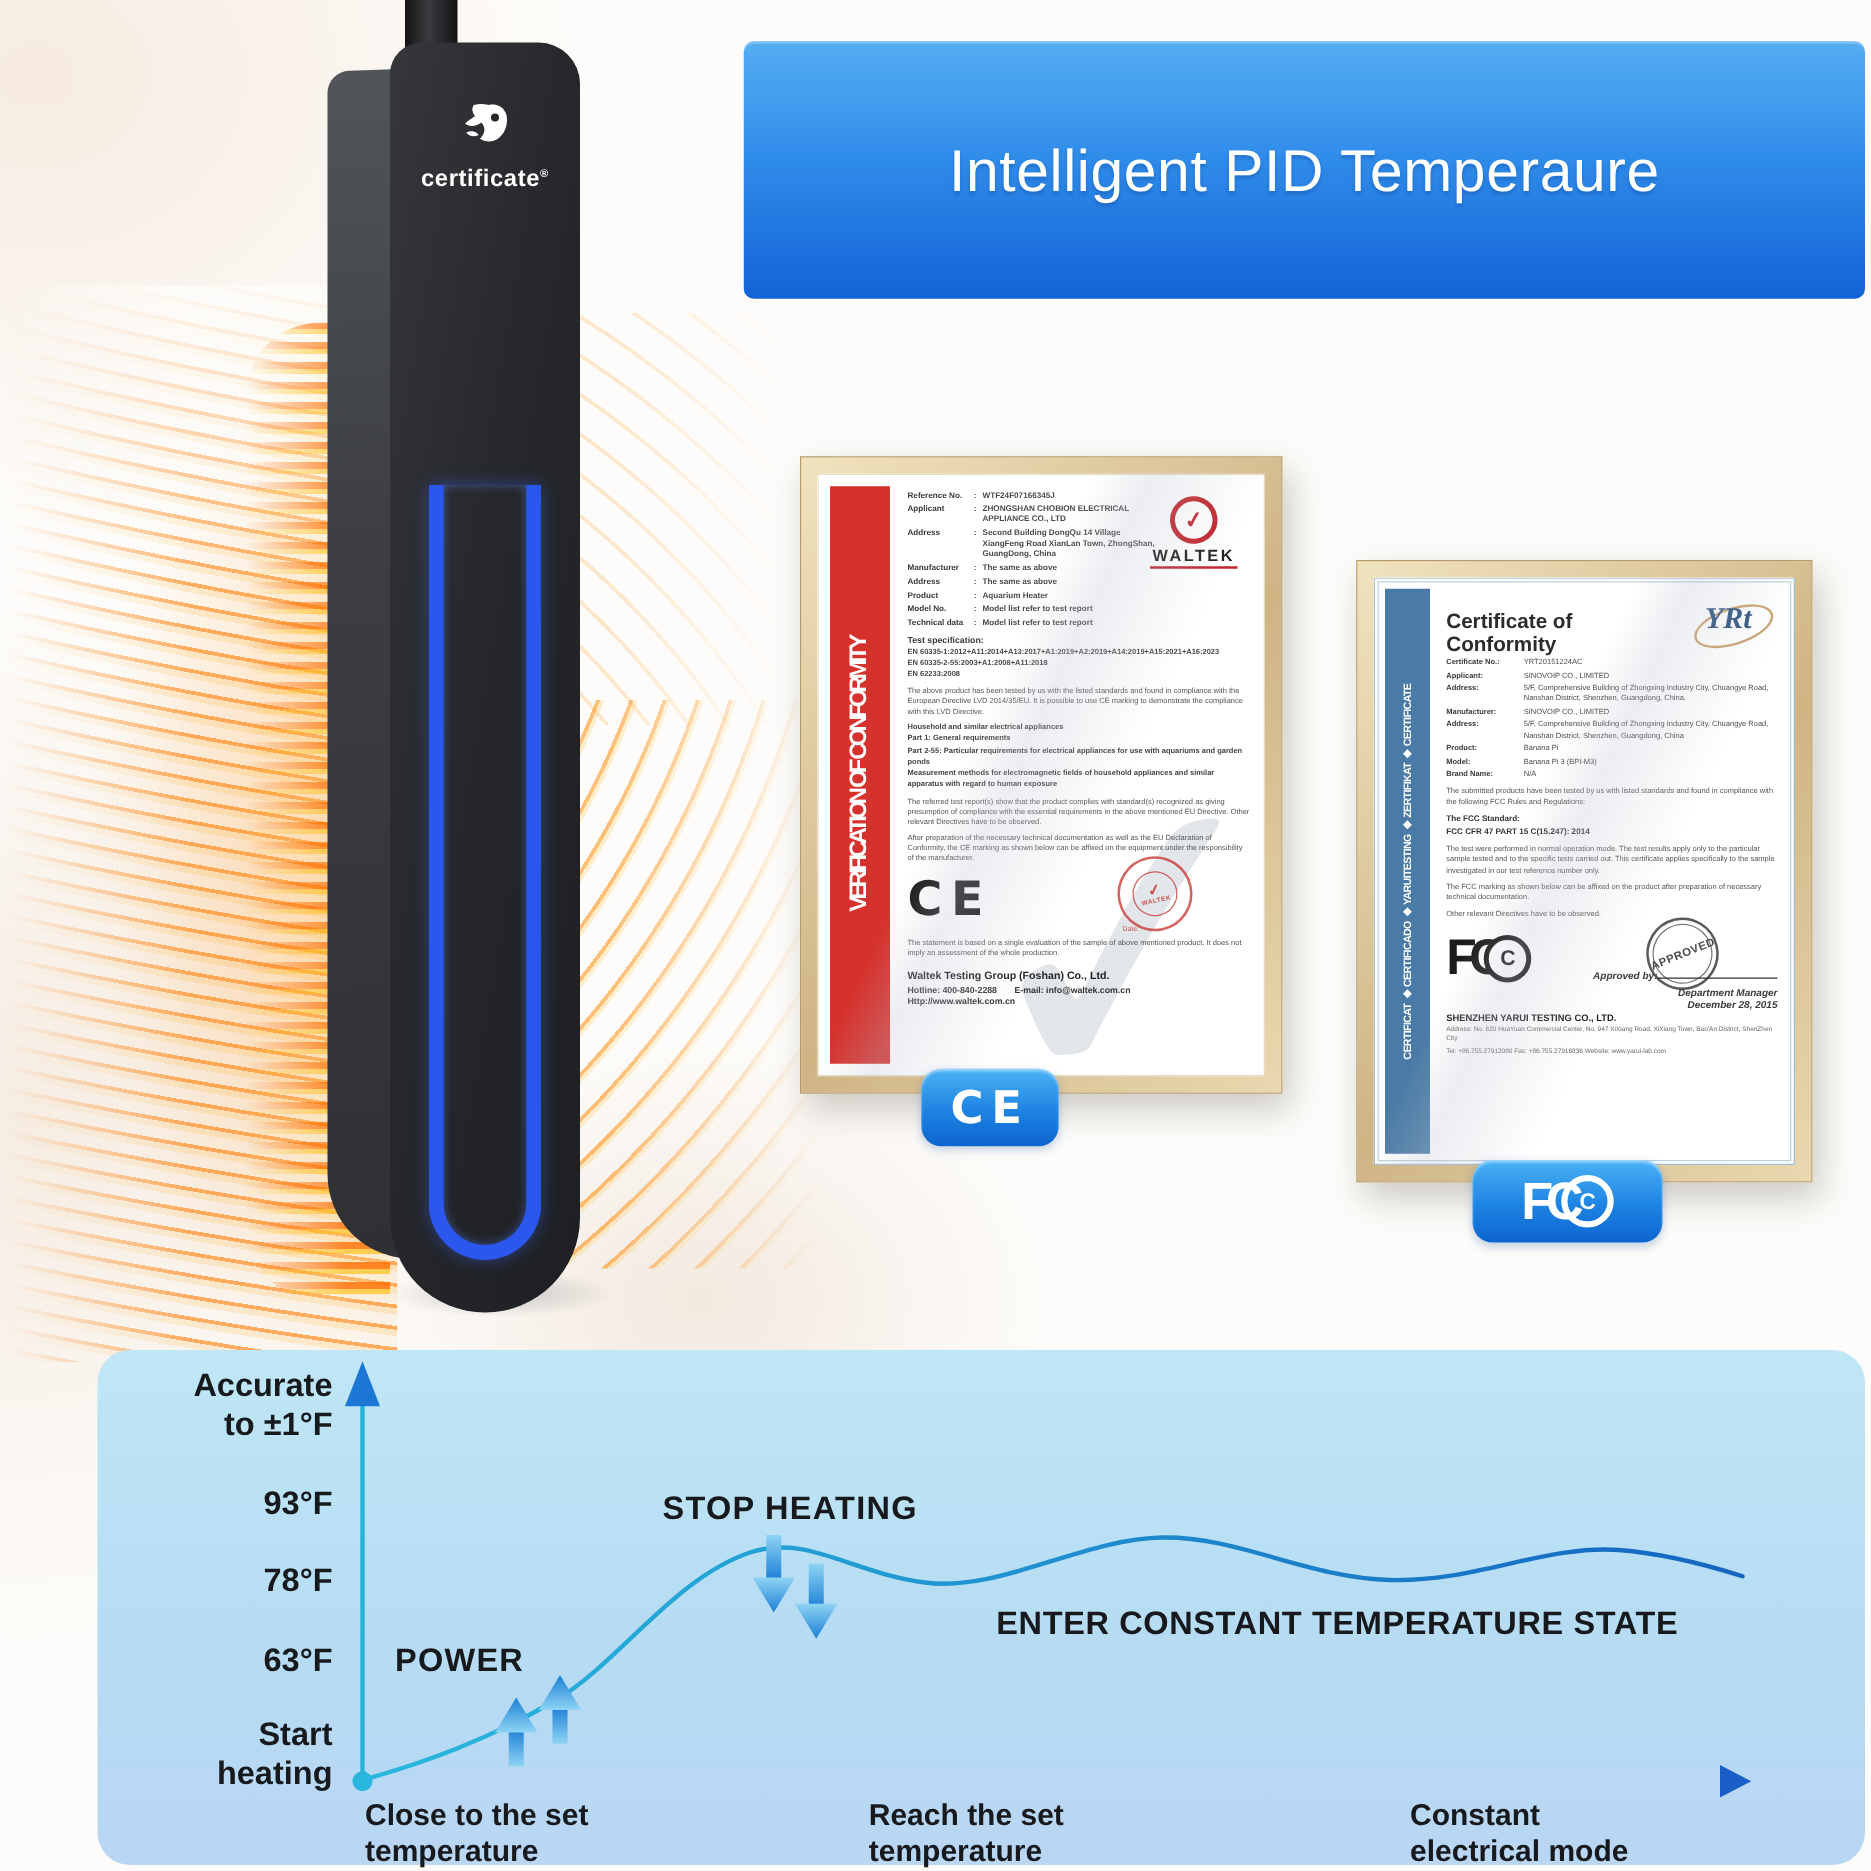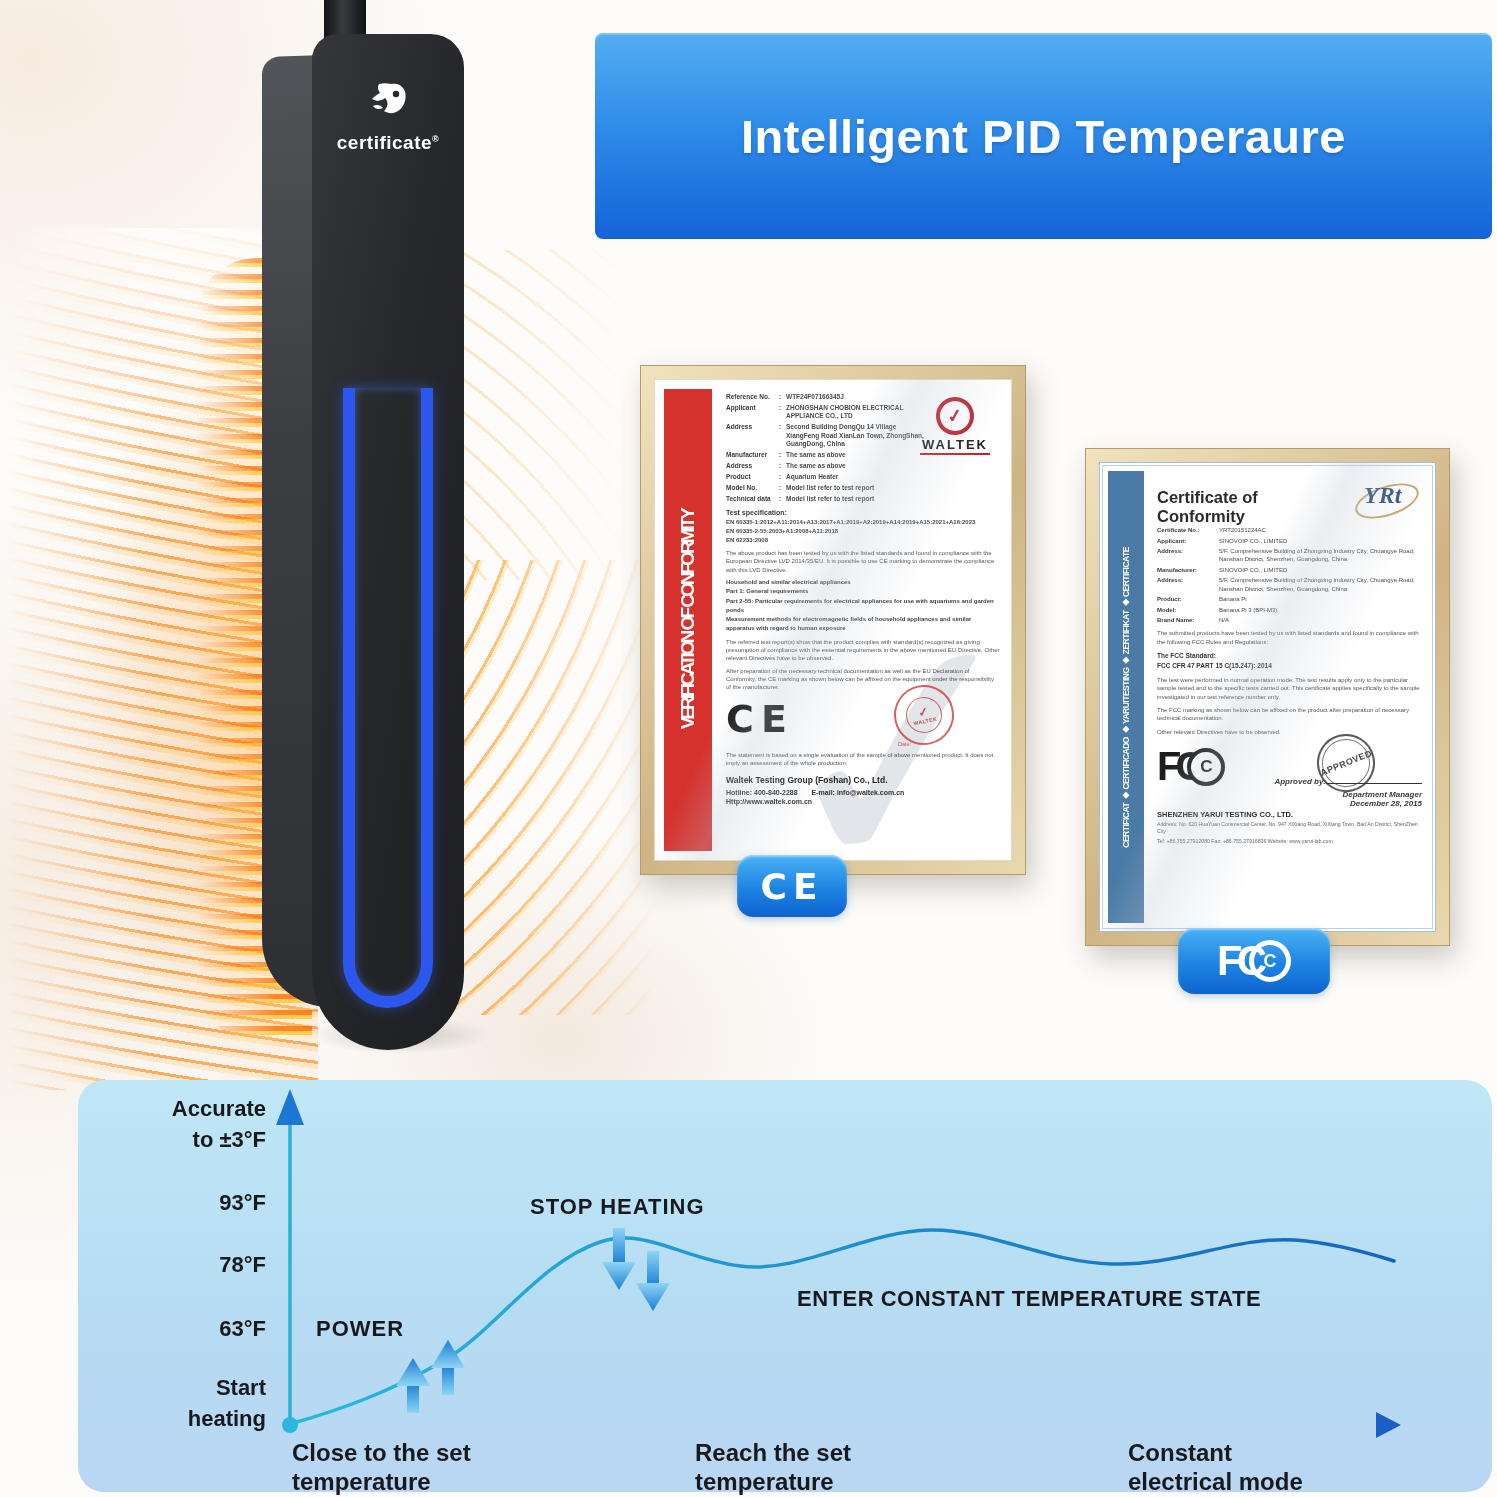--- a/index.html
+++ b/index.html
@@ -47,21 +47,21 @@
   .blue-u{left:343px;top:388px;width:66px;height:608px;border:12px solid #2b57ee;border-top:none;
     border-radius:0 0 46px 46px;box-shadow:0 0 14px rgba(60,100,255,.45), inset 0 0 8px rgba(80,130,255,.5);}
   .device-shadow{left:270px;top:1008px;width:260px;height:54px;
     background:radial-gradient(50% 50% at 50% 50%, rgba(90,95,105,.30), rgba(90,95,105,0) 70%);}
 
   
   .banner{left:595px;top:33px;width:897px;height:206px;border-radius:8px;
     background:linear-gradient(180deg,#55aef2 0%,#2f8ce9 45%,#1463d8 100%);
     display:flex;flex-direction:column;align-items:center;justify-content:center;gap:8px;
     box-shadow:inset 0 2px 0 rgba(255,255,255,.25);}
-  .banner div{color:#fff;font-weight:bold;font-size:47px;letter-spacing:.5px;text-shadow:0 2px 3px rgba(0,40,110,.25);}
+  .banner div{color:#fff;font-weight:normal;font-size:47px;letter-spacing:.5px;text-shadow:0 2px 3px rgba(0,40,110,.25);}
 
   
   .frame{background:linear-gradient(135deg,#f1e3bf 0%,#cfb484 55%,#e9d8b0 100%);
     border:1px solid #b79a67;box-shadow:6px 12px 26px rgba(60,50,30,.25);padding:13px;}
   .cert-page{position:relative;width:100%;height:100%;background:#fff;overflow:hidden;box-shadow:inset 0 0 0 1px #e4dcc4;}
   .sheen{position:absolute;inset:0;pointer-events:none;
     background:linear-gradient(115deg, rgba(0,0,0,0) 38%, rgba(185,192,205,.28) 46%, rgba(0,0,0,0) 62%);}
   .wm-check{position:absolute;right:-30px;bottom:-60px;font-size:330px;line-height:1;color:rgba(150,162,175,.28);
     font-family:"DejaVu Sans",sans-serif;transform:rotate(-6deg);}
 
@@ -140,21 +140,21 @@
   .badge-fcc{left:1178px;top:928px;width:152px;height:66px;}
   .badge-fcc .f{font-size:42px;font-weight:bold;letter-spacing:-2px;}
   .badge-fcc .c1{font-size:42px;font-weight:bold;margin-left:-4px;}
   .badge-fcc .ring{width:32px;height:32px;border:5px solid #fff;border-radius:50%;margin-left:-18px;
     display:flex;align-items:center;justify-content:center;font-size:18px;font-weight:bold;}
 
   
   .chart-panel{left:78px;top:1080px;width:1414px;height:412px;border-radius:26px;
     background:linear-gradient(180deg,#bfe7f6 0%,#b6dcf3 55%,#b9d6f3 100%);}
   .chart-svg{left:0;top:0;pointer-events:none;}
-  .clabel{position:absolute;font-weight:bold;color:#17191d;font-size:22px;line-height:31px;z-index:6;}
+  .clabel{position:absolute;font-weight:bold;color:#17191d;font-size:26px;line-height:31px;z-index:6;}
   .rt{text-align:right;}
   .ctr{}
   .xl{font-size:24px;line-height:29px;}
 </style>
 </head>
 <body>
 
 <div class="page">
 
   <div class="abs glow-left"></div>
@@ -408,21 +408,21 @@
     <g>
       <rect x="613" y="1228" width="12" height="36" fill="url(#arrDn)"></rect>
       <polygon points="619,1290 602,1262 636,1262" fill="url(#arrDn)"></polygon>
       <rect x="647" y="1251" width="12" height="36" fill="url(#arrDn)"></rect>
       <polygon points="653,1311 636,1283 670,1283" fill="url(#arrDn)"></polygon>
     </g>
   </svg>
 
   <div class="clabel rt" style="left:96px;top:1093px;width:170px;">
     <div>Accurate</div>
-    <div>to ±3°F</div>
+    <div>to ±1°F</div>
   </div>
   <div class="clabel rt" style="left:96px;top:1187px;width:170px;">93°F</div>
   <div class="clabel rt" style="left:96px;top:1249px;width:170px;">78°F</div>
   <div class="clabel rt" style="left:96px;top:1313px;width:170px;">63°F</div>
   <div class="clabel rt" style="left:96px;top:1372px;width:170px;">
     <div>Start</div>
     <div>heating</div>
   </div>
   <div class="clabel" style="left:316px;top:1313px;letter-spacing:1px;">POWER</div>
   <div class="clabel" style="left:530px;top:1191px;letter-spacing:1px;">STOP HEATING</div>

